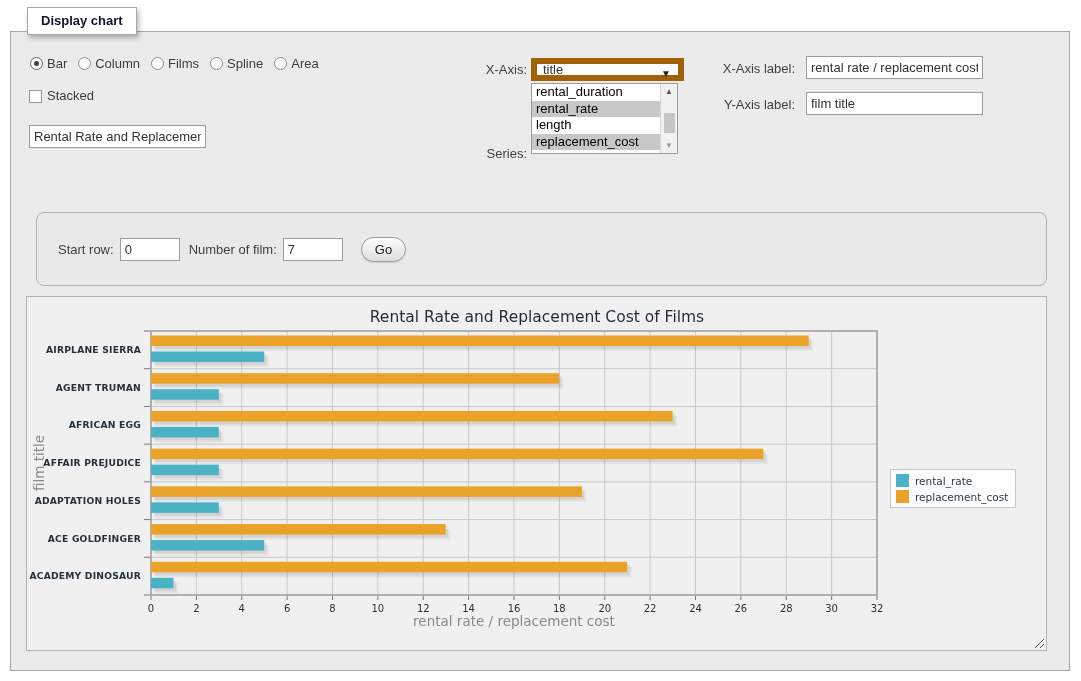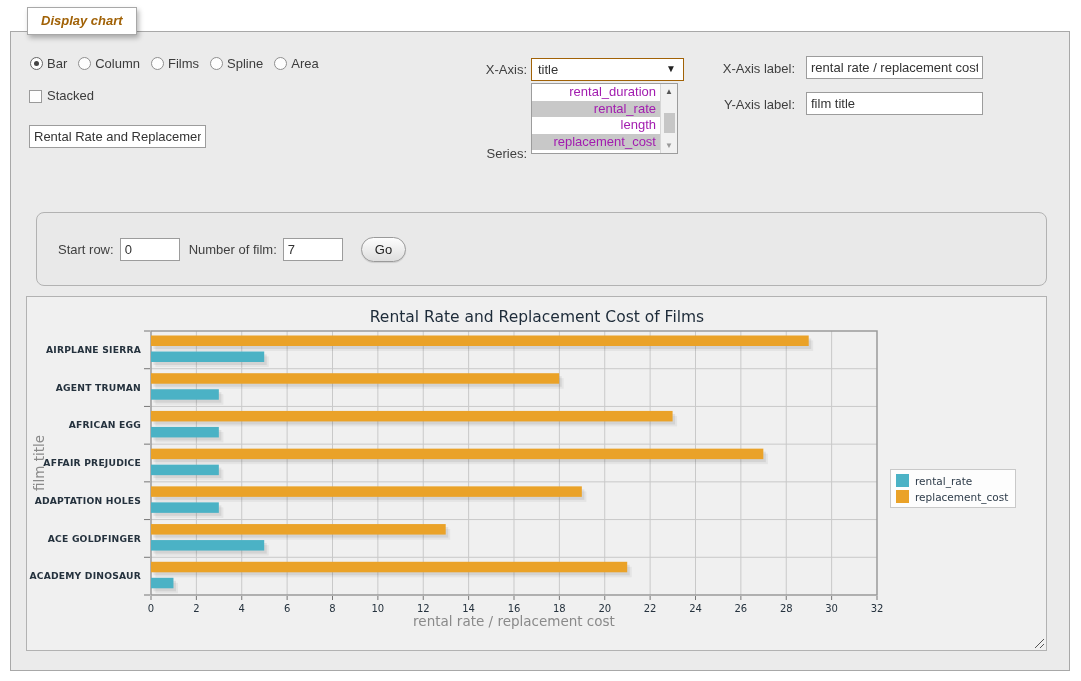--- a/index.html
+++ b/index.html
@@ -5,21 +5,21 @@
   html,body{margin:0;padding:0;background:#fff;}
   *{box-sizing:border-box;}
   .screen{position:relative;width:1081px;height:681px;background:#fff;overflow:hidden;
           font-family:"Liberation Sans",sans-serif;font-size:13px;color:#3c3c3c;}
 
   
   .fieldset{position:absolute;left:10px;top:31px;width:1060px;height:640px;
             background:#ebebeb;border:1px solid #a8a8a8;}
   .legend-tab{position:absolute;left:27px;top:7px;z-index:5;background:#fff;
               border:1px solid #a8a8a8;padding:5px 13px 6px 13px;font-weight:bold;
-              color:#a16207;box-shadow:2px 3px 5px rgba(0,0,0,.28);font-style:italic;}
+              color:#0f172a;box-shadow:2px 3px 5px rgba(0,0,0,.28);}
 
   
   .chart-type-row{position:absolute;left:30px;top:56px;display:flex;align-items:center;gap:11px;}
   .radio-item{display:flex;align-items:center;gap:4px;cursor:default;}
   .radio{width:13px;height:13px;border-radius:50%;border:1px solid #8f8f8f;background:#fdfdfd;
          position:relative;flex:0 0 auto;}
   .radio.checked{border-color:#666;}
   .radio.checked::after{content:"";position:absolute;left:3px;top:3px;width:5px;height:5px;
          border-radius:50%;background:#444;}
   .checkbox-row{position:absolute;left:29px;top:88px;display:flex;align-items:flex-end;gap:5px;}
@@ -30,28 +30,28 @@
   #chart-title-input{position:absolute;left:29px;top:125px;width:177px;}
 
   .form-label{position:absolute;text-align:right;color:#3f3f3f;}
   .lbl-xaxis{left:440px;top:62px;width:87px;}
   .lbl-series{left:440px;top:146px;width:87px;}
   .lbl-xaxislabel{left:696px;top:61px;width:99px;}
   .lbl-yaxislabel{left:696px;top:97px;width:99px;}
 
   
   .fake-select{position:absolute;left:531px;top:58px;width:153px;height:23px;background:#fff;
-               border:1px solid #a16207;display:flex;align-items:center;padding-left:6px;color:#333;}
+               border:6px solid #a16207;display:flex;align-items:center;padding-left:6px;color:#333;}
   .fake-select .arrow{position:absolute;right:7px;top:4px;font-size:10px;color:#222;}
 
   
   .listbox{position:absolute;left:531px;top:83px;width:147px;height:71px;background:#fff;
            border:1px solid #9c9c9c;display:flex;overflow:hidden;}
   .listbox .options{flex:1;overflow:hidden;}
-  .listbox .option{height:16.5px;line-height:16.5px;padding:0 4px;color:#a21caf;white-space:nowrap;text-align:right;}
+  .listbox .option{height:16.5px;line-height:16.5px;padding:0 4px;color:#000000;white-space:nowrap;}
   .listbox .option.selected{background:#c8c8c8;}
   .scrollbar{width:17px;background:#f1f1f1;border-left:1px solid #d6d6d6;display:flex;
              flex-direction:column;align-items:center;font-size:8px;}
   .scroll-btn{width:100%;height:15px;display:flex;align-items:center;justify-content:center;color:#555;}
   .scroll-btn.down{margin-top:auto;color:#999;}
   .scroll-thumb{width:11px;height:20px;background:#c6c6c6;margin-top:14px;}
 
   #xaxis-label-input{position:absolute;left:806px;top:56px;width:177px;}
   #yaxis-label-input{position:absolute;left:806px;top:92px;width:177px;}
 

